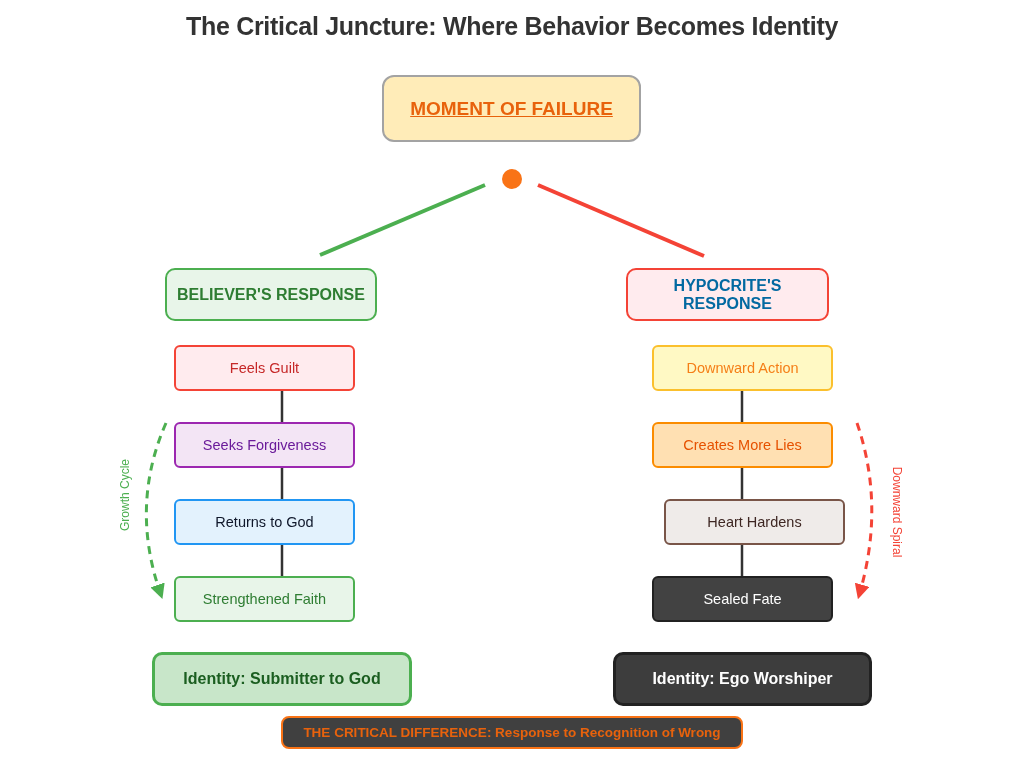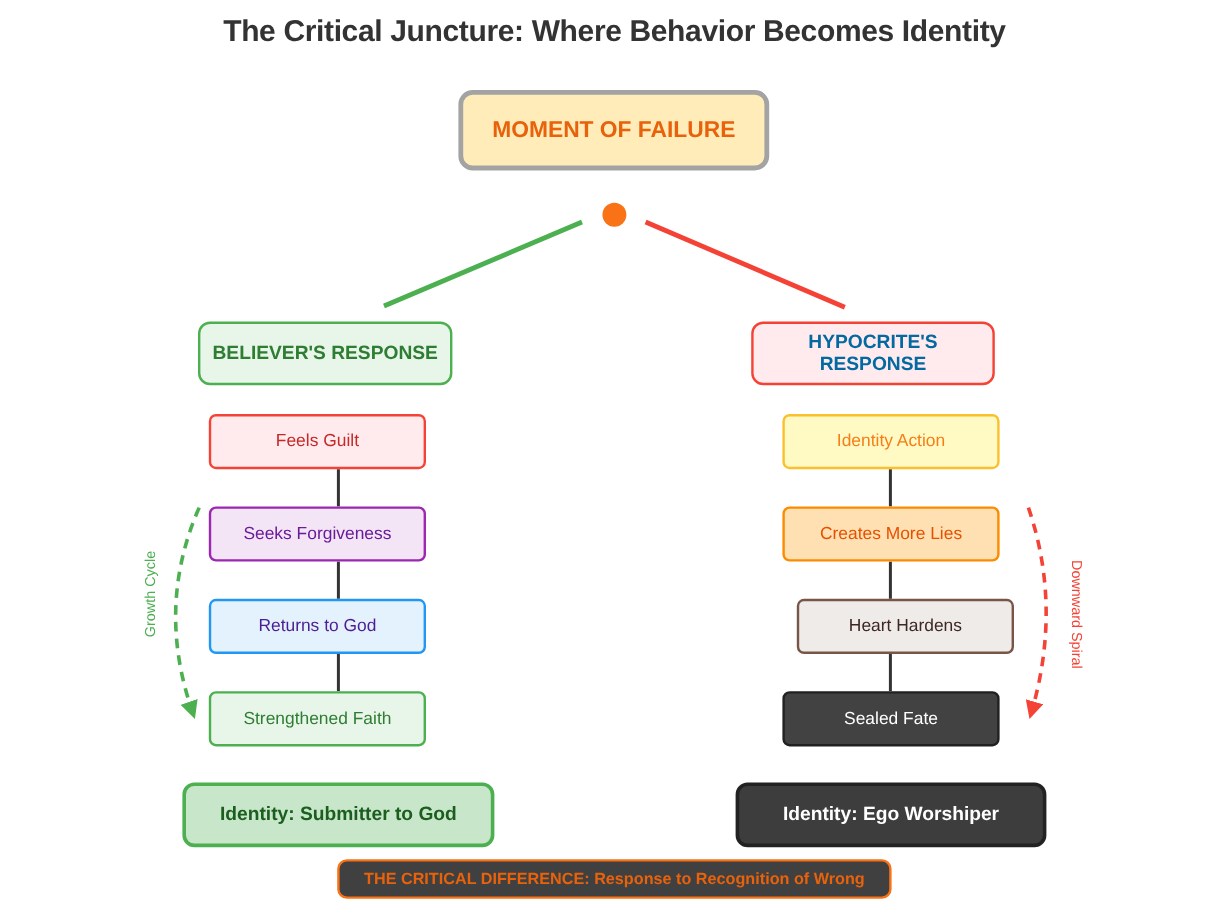--- a/index.html
+++ b/index.html
@@ -3,22 +3,22 @@
 <meta charset="utf-8">
 <style>
   html, body { margin: 0; padding: 0; background: #ffffff; }
   body { width: 1024px; height: 768px; position: relative; overflow: hidden;
          font-family: "Liberation Sans", "DejaVu Sans", sans-serif; }
   .title { position: absolute; left: 0; top: 12px; width: 1024px; text-align: center;
            font-size: 25px; font-weight: bold; color: #333333; letter-spacing: -0.3px; }
   .box { position: absolute; box-sizing: border-box; display: flex; align-items: center;
          justify-content: center; text-align: center; border-radius: 8px; }
   .moment { left: 382px; top: 75px; width: 259px; height: 67px; background: #ffecb8;
-            border: 4px solid #a3a3a3; border-radius: 12px; color: #e8620c;
-            font-weight: bold; font-size: 19px; }
+            border: 2px solid #a3a3a3; border-radius: 12px; color: #e8620c;
+            font-weight: bold; font-size: 19px; text-decoration: underline; }
   .resp { top: 268px; height: 53px; border-width: 2px; border-style: solid; border-radius: 10px;
           font-weight: bold; font-size: 16px; }
   .resp.believer { left: 165px; width: 212px; background: #e8f5e9; border-color: #4caf50; color: #2e7d32; }
   .resp.hypocrite { left: 626px; width: 203px; background: #ffebee; border-color: #f44336; color: #0369a1; justify-content: center; }
   .step { width: 181px; height: 46px; border-width: 2px; border-style: solid; border-radius: 6px; font-size: 14.5px; }
   .left-col { left: 174px; }
   .right-col { left: 652px; }
   .identity { top: 652px; height: 54px; border-width: 3px; border-style: solid; border-radius: 10px;
               font-weight: bold; font-size: 16px; }
   .identity.believer { left: 152px; width: 260px; background: #c8e6c9; border-color: #4caf50; color: #1b5e20; }
@@ -70,29 +70,29 @@
 <div class="box resp hypocrite">
   <span>HYPOCRITE'S RESPONSE</span>
 </div>
 
 <div class="box step left-col" style="top:345px;background:#ffebee;border-color:#f44336;color:#c62828;">
   <span>Feels Guilt</span>
 </div>
 <div class="box step left-col" style="top:422px;background:#f3e5f5;border-color:#9c27b0;color:#6a1b9a;">
   <span>Seeks Forgiveness</span>
 </div>
-<div class="box step left-col" style="top:499px;background:#e3f2fd;border-color:#2196f3;color:#4c1d95;">
+<div class="box step left-col" style="top:499px;background:#e3f2fd;border-color:#2196f3;color:#0f172a;">
   <span>Returns to God</span>
 </div>
 <div class="box step left-col" style="top:576px;background:#e8f5e9;border-color:#4caf50;color:#2e7d32;">
   <span>Strengthened Faith</span>
 </div>
 
 <div class="box step right-col" style="top:345px;background:#fff9c4;border-color:#fbc02d;color:#f57f17;">
-  <span>Identity Action</span>
+  <span>Downward Action</span>
 </div>
 <div class="box step right-col" style="top:422px;background:#ffe0b2;border-color:#fb8c00;color:#e65100;">
   <span>Creates More Lies</span>
 </div>
 <div class="box step right-col" style="top:499px;background:#efebe9;border-color:#795548;color:#3e2723;margin-left:12px;">
   <span>Heart Hardens</span>
 </div>
 <div class="box step right-col" style="top:576px;background:#424242;border-color:#212121;color:#ffffff;">
   <span>Sealed Fate</span>
 </div>

